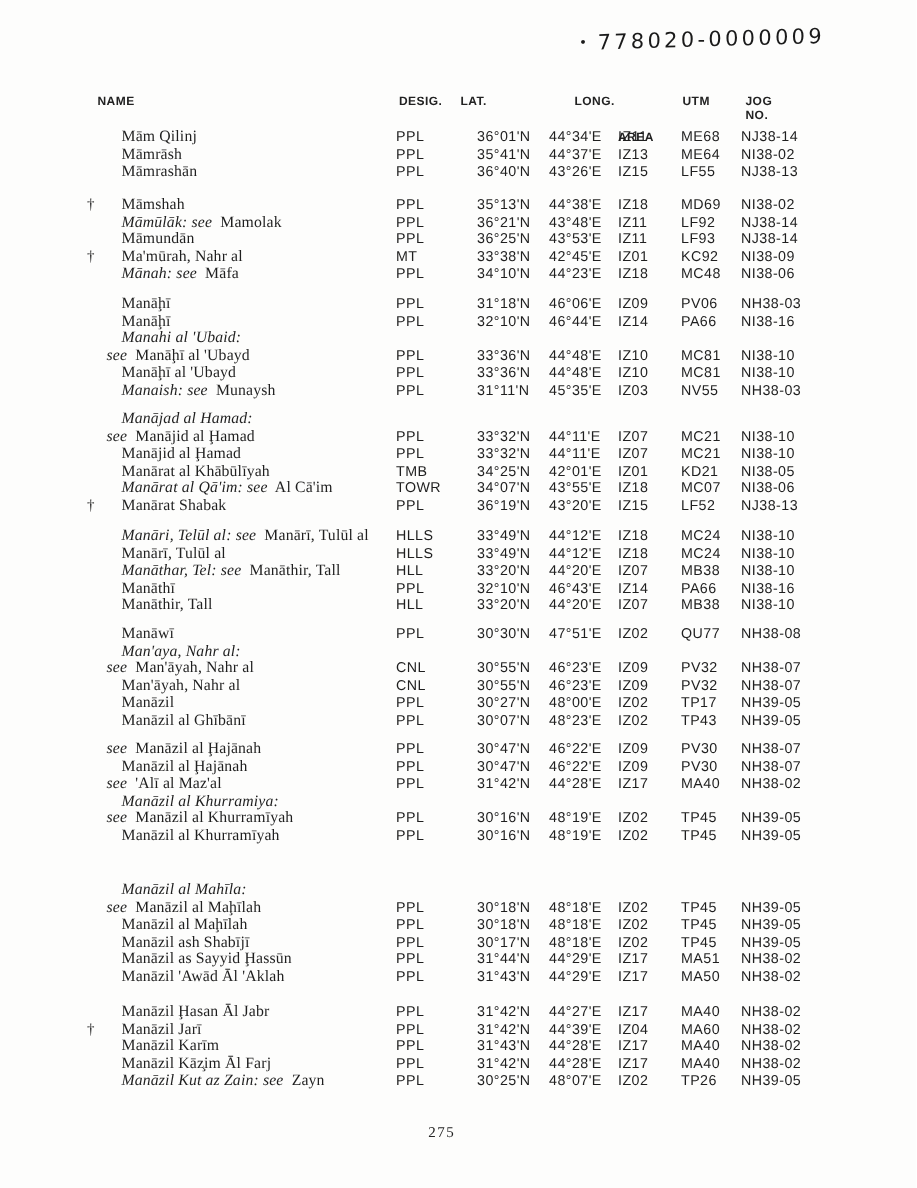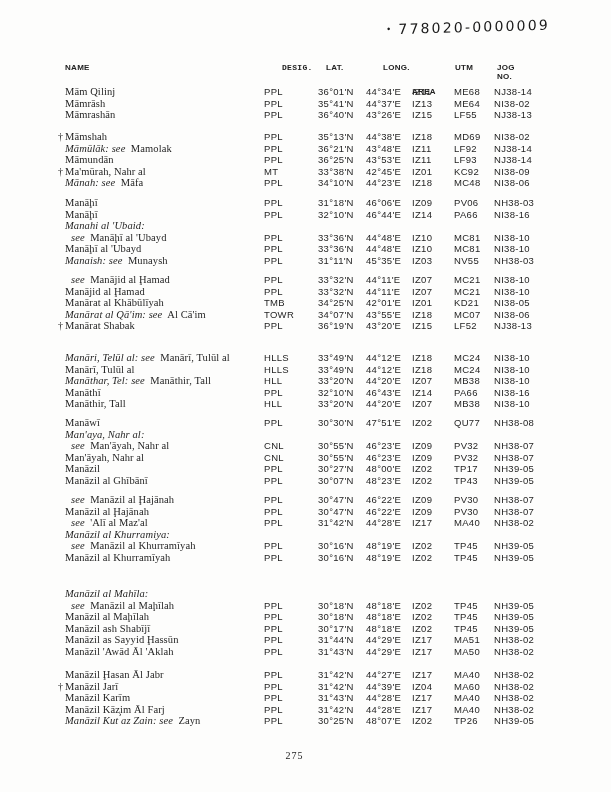--- a/index.html
+++ b/index.html
@@ -15,34 +15,34 @@
     transform: rotate(-1.6deg) skewX(-2deg);
     white-space:nowrap;
   }
   .annot .bullet { font-size:9px; margin-right:7px; vertical-align:2px; letter-spacing:0; }
   
   .thead { position:absolute; left:0; top:63px; height:12px; width:528px;
     font-family:"Liberation Sans", sans-serif; font-size:8px; font-weight:bold;
     letter-spacing:0.3px; color:#222; }
   .thead span { position:absolute; top:0; }
   .h-name { left:65px; }
-  .h-desig { left:282px;font-family:Liberation Mono, monospace; }
-  .h-lat  { left:326px; }
+  .h-desig { left:266px; }
+  .h-lat  { left:307px; }
   .h-long { left:383px; }
   .h-area { left:412px;margin-top:24px; }
   .h-utm  { left:455px; }
   .h-jog  { left:497px; }
   
   .group { position:absolute; left:0; width:611px; }
   .g0{top:86px;} .g1{top:131px;} .g2{top:197px;text-align:right;} .g3{top:274px;} .g4{top:352px;}
   .g5{top:417px;} .g6{top:494px;} .g7{top:588px;} .g8{top:669px;}
   .row { position:relative; height:11.6px; line-height:11.6px;
     font-family:"Liberation Sans", sans-serif; font-size:9.5px; letter-spacing:0.3px; }
   .row span.c { position:absolute; top:0; white-space:pre; }
-  .c.name { left:65px; font-family:"Liberation Serif", serif; font-size:10.5px; letter-spacing:0.1px; }
+  .c.name { left:81px; font-family:"Liberation Serif", serif; font-size:10.5px; letter-spacing:0.1px; }
   .c.name.ind { left:71px; }
   .c.name .it { font-style:italic; }
   .dagger { position:absolute; left:58px; top:0;
     font-family:"Liberation Serif", serif; font-size:10px; }
   .c.desig { left:264px; }
   .c.lat   { left:318px; }
   .c.long  { left:366px; }
   .c.area  { left:412px; }
   .c.utm   { left:454px; }
   .c.jog   { left:494px; }
@@ -193,20 +193,23 @@
           <span class="c desig">PPL</span>
           <span class="c lat">31°11'N</span>
           <span class="c long">45°35'E</span>
           <span class="c area">IZ03</span>
           <span class="c utm">NV55</span>
           <span class="c jog">NH38-03</span>
         </div>
       </div>
     <div class="group g3">
         <div class="row">
+          <span class="c name"><span class="it">Manājad al Hamad:</span></span>
+        </div>
+        <div class="row">
           <span class="c name ind"><span class="it">see</span><span>  Manājid al Ḩamad</span></span>
           <span class="c desig">PPL</span>
           <span class="c lat">33°32'N</span>
           <span class="c long">44°11'E</span>
           <span class="c area">IZ07</span>
           <span class="c utm">MC21</span>
           <span class="c jog">NI38-10</span>
         </div>
         <div class="row">
           <span class="c name"><span>Manājid al Ḩamad</span></span>

